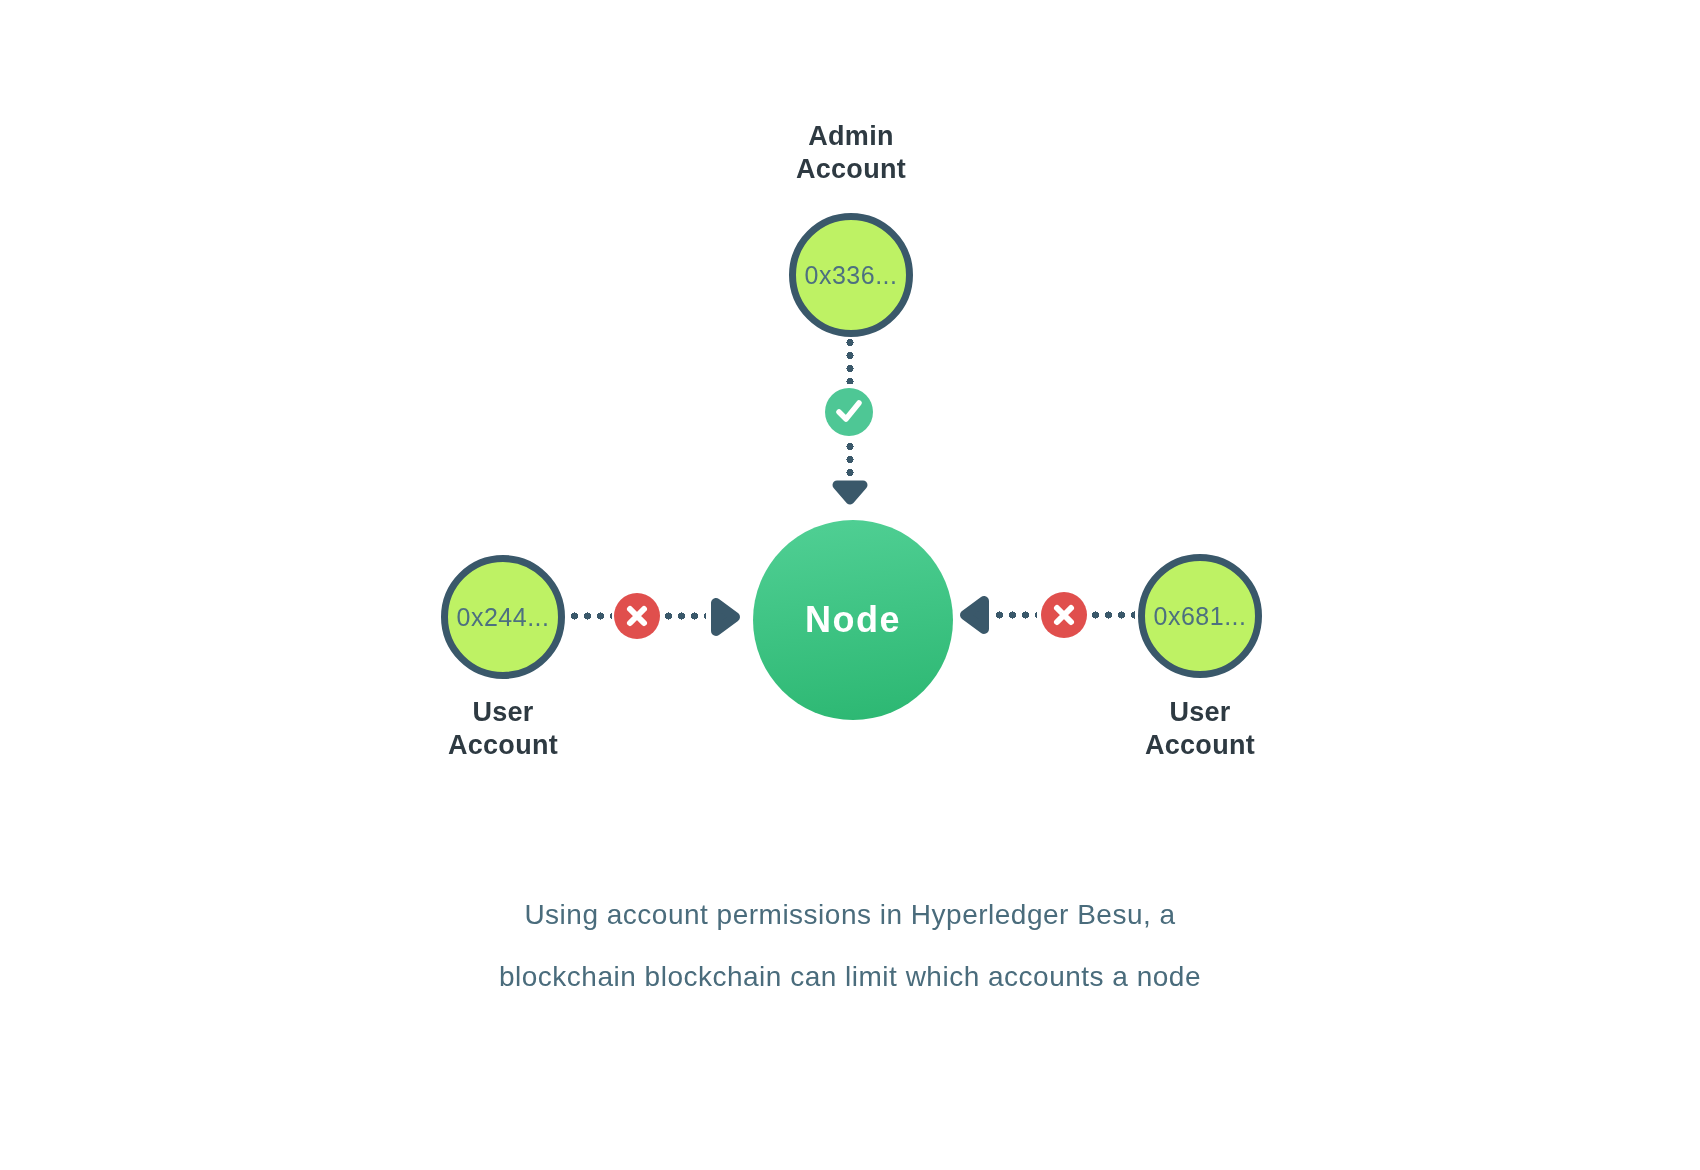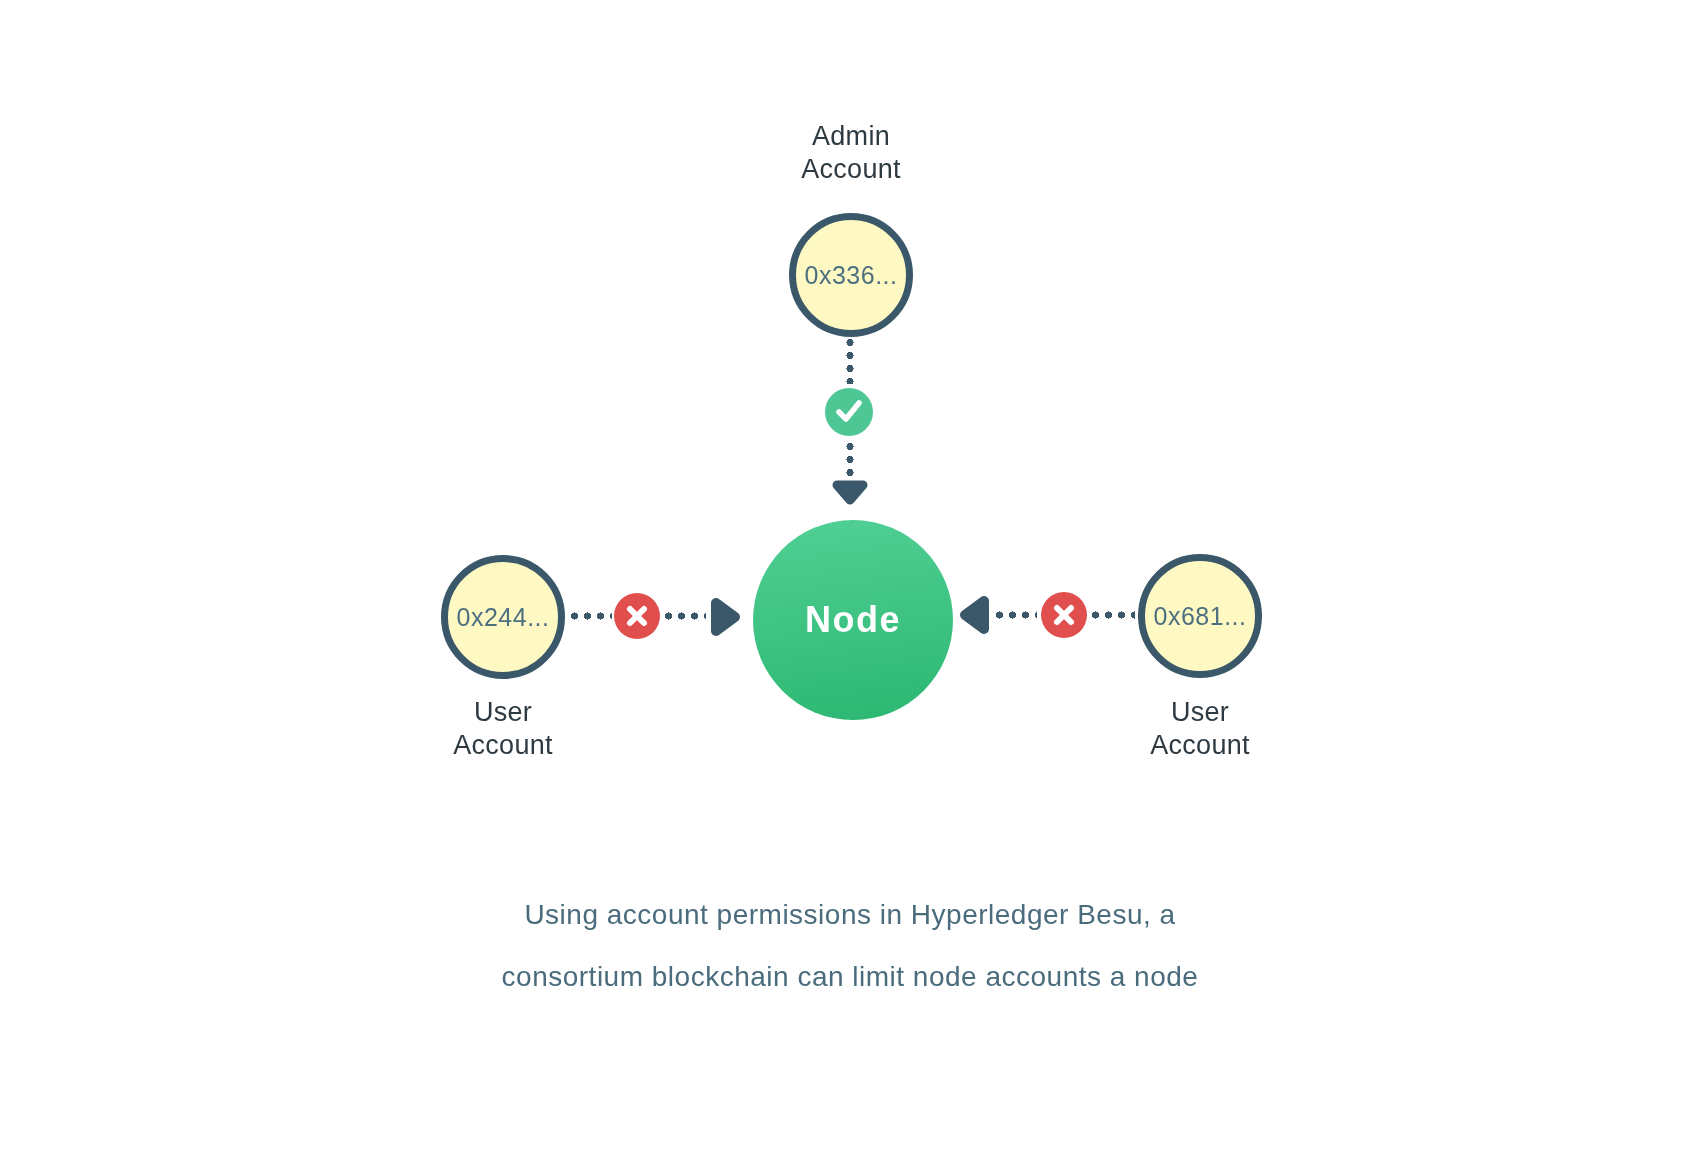--- a/index.html
+++ b/index.html
@@ -12,31 +12,31 @@
     --node-g2:#2db873;
     --red:#e04f4d;
     --bg:#ffffff;
   }
   html,body{margin:0;padding:0;background:var(--bg);}
   .canvas{
     position:relative;width:1700px;height:1170px;background:var(--bg);
     overflow:hidden;font-family:"Liberation Sans",sans-serif;
   }
   .account-label{
-    position:absolute;text-align:center;font-weight:normal;
+    position:absolute;text-align:center;font-weight:bold;
     font-size:27px;line-height:33px;color:var(--label-dark);
     letter-spacing:.3px;
   }
   .circle{
     position:absolute;border-radius:50%;
     display:flex;align-items:center;justify-content:center;
     box-sizing:border-box;
   }
   .outline{
-    width:124px;height:124px;border:7px solid var(--slate);background:#fef9c3;
+    width:124px;height:124px;border:7px solid var(--slate);background:#bef264;
   }
   .address{
     font-size:25px;color:var(--address);letter-spacing:.5px;white-space:nowrap;
   }
   .node{
     width:200px;height:200px;
     background:linear-gradient(172deg,var(--node-g1) 0%,var(--node-g2) 95%);
   }
   .node-text{
     color:#ffffff;font-weight:bold;font-size:36px;letter-spacing:1.5px;
@@ -128,16 +128,16 @@
   <div class="hdots" style="left:1091px;top:611px;width:44px;"></div>
 
   <div class="circle outline" style="left:1138px;top:554px;">
     <span class="address">0x681...</span>
   </div>
 
   <div class="account-label" style="left:1125px;top:696px;width:150px;">User Account</div>
 
   <div class="caption">
     <div>Using account permissions in Hyperledger Besu, a</div>
-    <div>consortium blockchain can limit node accounts a node</div>
+    <div>blockchain blockchain can limit which accounts a node</div>
   </div>
 
 </div>
 
 </body></html>

